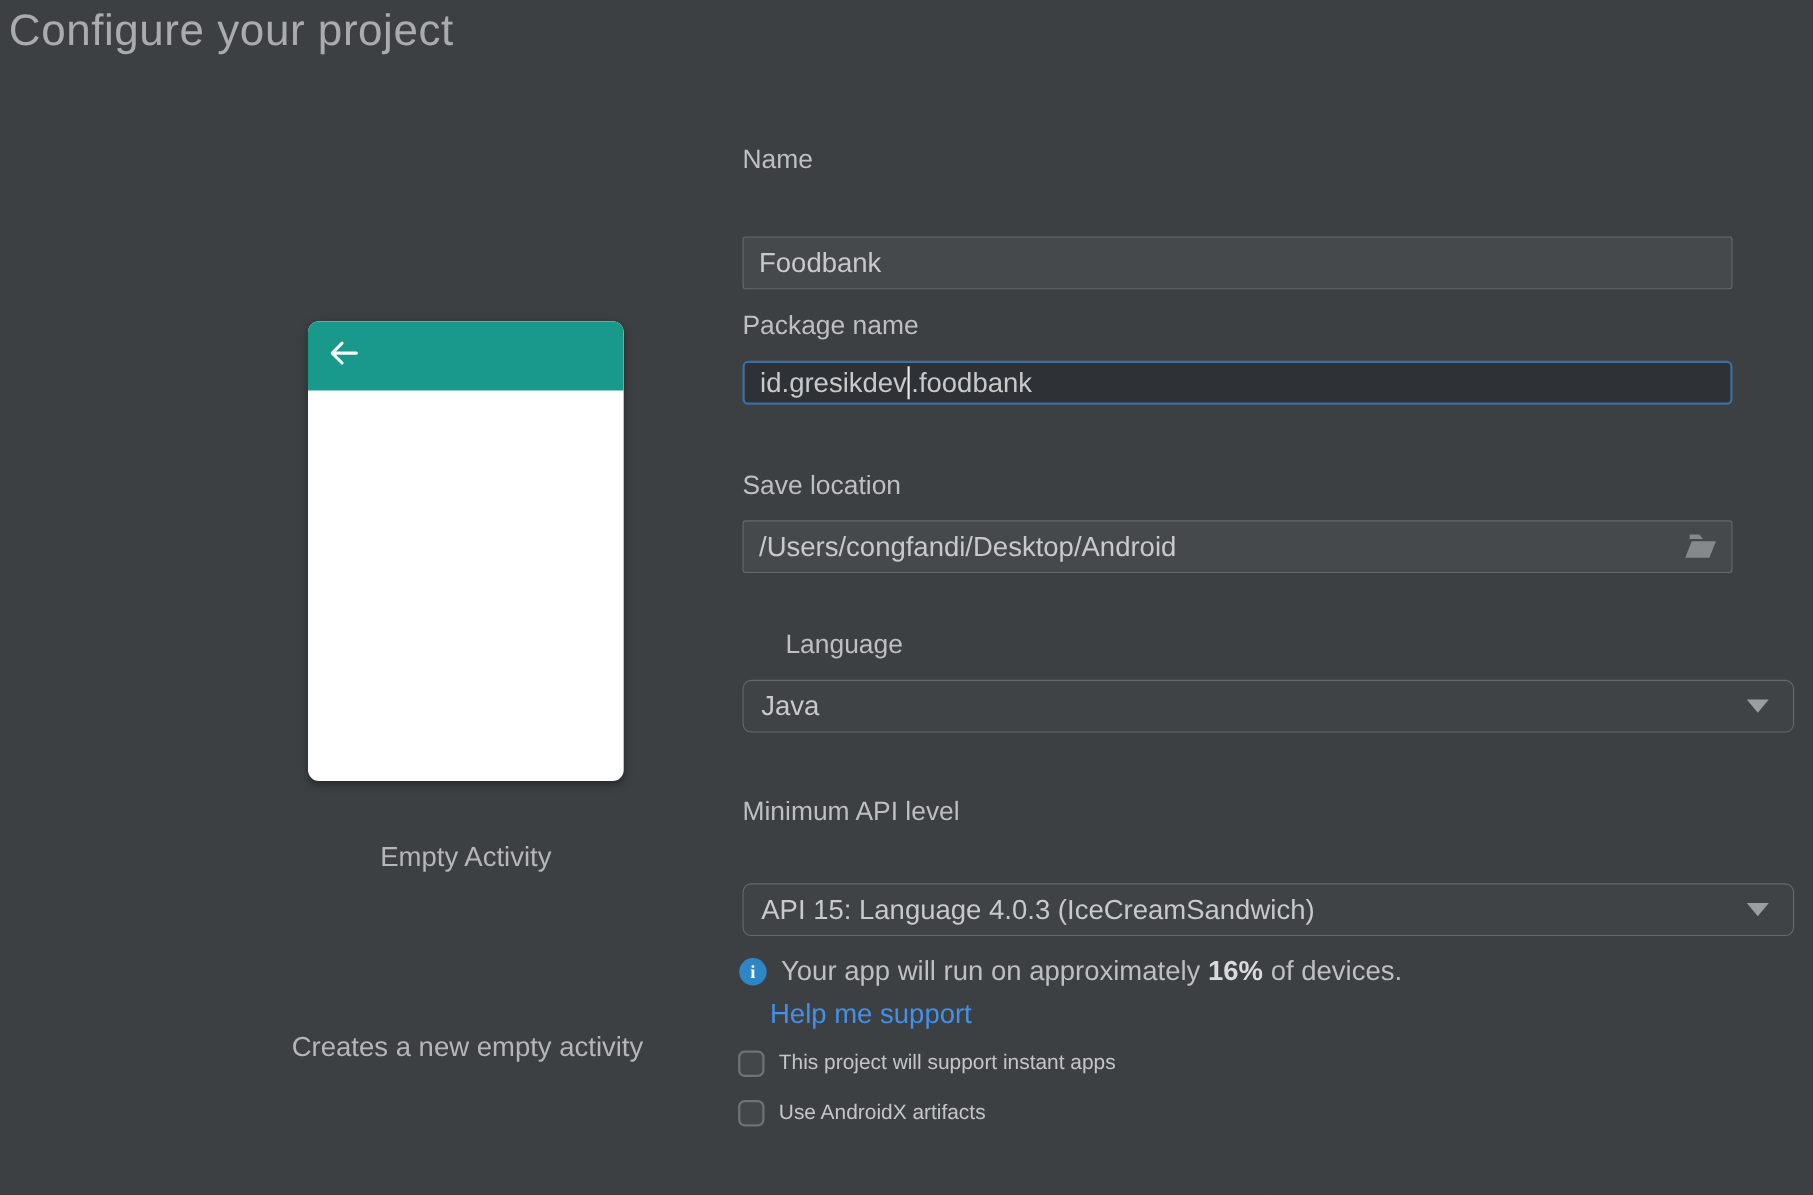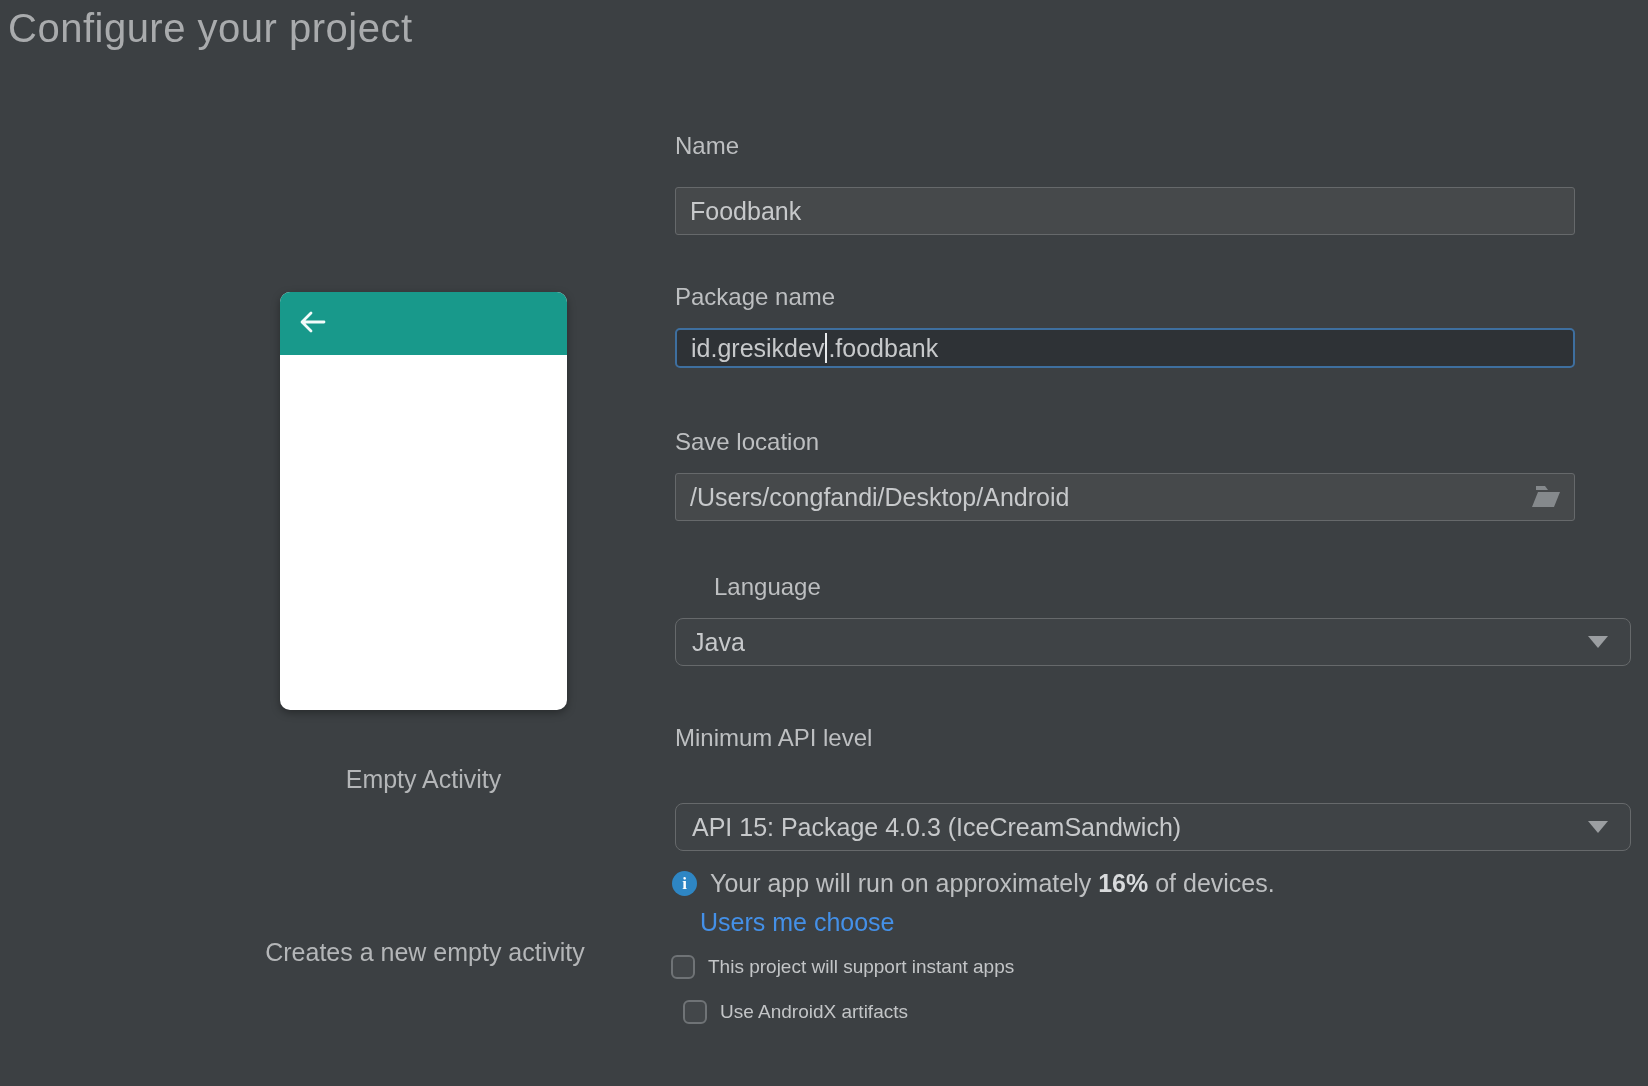--- a/index.html
+++ b/index.html
@@ -65,21 +65,21 @@
     background: #46494b;
     border: 1px solid #66696b;
     border-radius: 3px;
     color: #c7c9cb;
     font-size: 25px;
     font-family: "Liberation Sans", sans-serif;
     padding: 0 14px;
     display: flex;
     align-items: center;
   }
-  input.text-field { display: block; line-height: 46px; }
+  input.text-field { display: block; line-height: 46px; margin-top: 28px; }
 
   .text-field--focused {
     height: 40px;
     background: #2e3236;
     border: 2px solid #3e6f9f;
     border-radius: 5px;
   }
   .caret {
     display: inline-block;
     width: 2px; height: 30px;
@@ -206,31 +206,31 @@
 </div>
 
 <div class="abs form-label" style="top:573px;margin-left:39px;">Language</div>
 <div class="abs select-field" style="top:618px;">
   <span>Java</span>
   <span class="chevron-down"></span>
 </div>
 
 <div class="abs form-label" style="top:724px;">Minimum API level</div>
 <div class="abs select-field" style="top:803px;">
-  <span>API 15: Package 4.0.3 (IceCreamSandwich)</span>
+  <span>API 15: Language 4.0.3 (IceCreamSandwich)</span>
   <span class="chevron-down"></span>
 </div>
 
 <div class="abs info-row">
   <span class="info-icon">i</span>
   <span><span>Your app will run on approximately </span><span class="info-highlight">16%</span><span> of devices.</span></span>
 </div>
 
-<div class="abs help-link">Users me choose</div>
+<div class="abs help-link">Help me support</div>
 
 <div class="abs checkbox-row" style="top:955px;">
   <span class="checkbox-box"></span>
   <span>This project will support instant apps</span>
 </div>
-<div class="abs checkbox-row" style="top:1000px;margin-left:12px;">
+<div class="abs checkbox-row" style="top:1000px;">
   <span class="checkbox-box"></span>
   <span>Use AndroidX artifacts</span>
 </div>
 
 </body></html>

